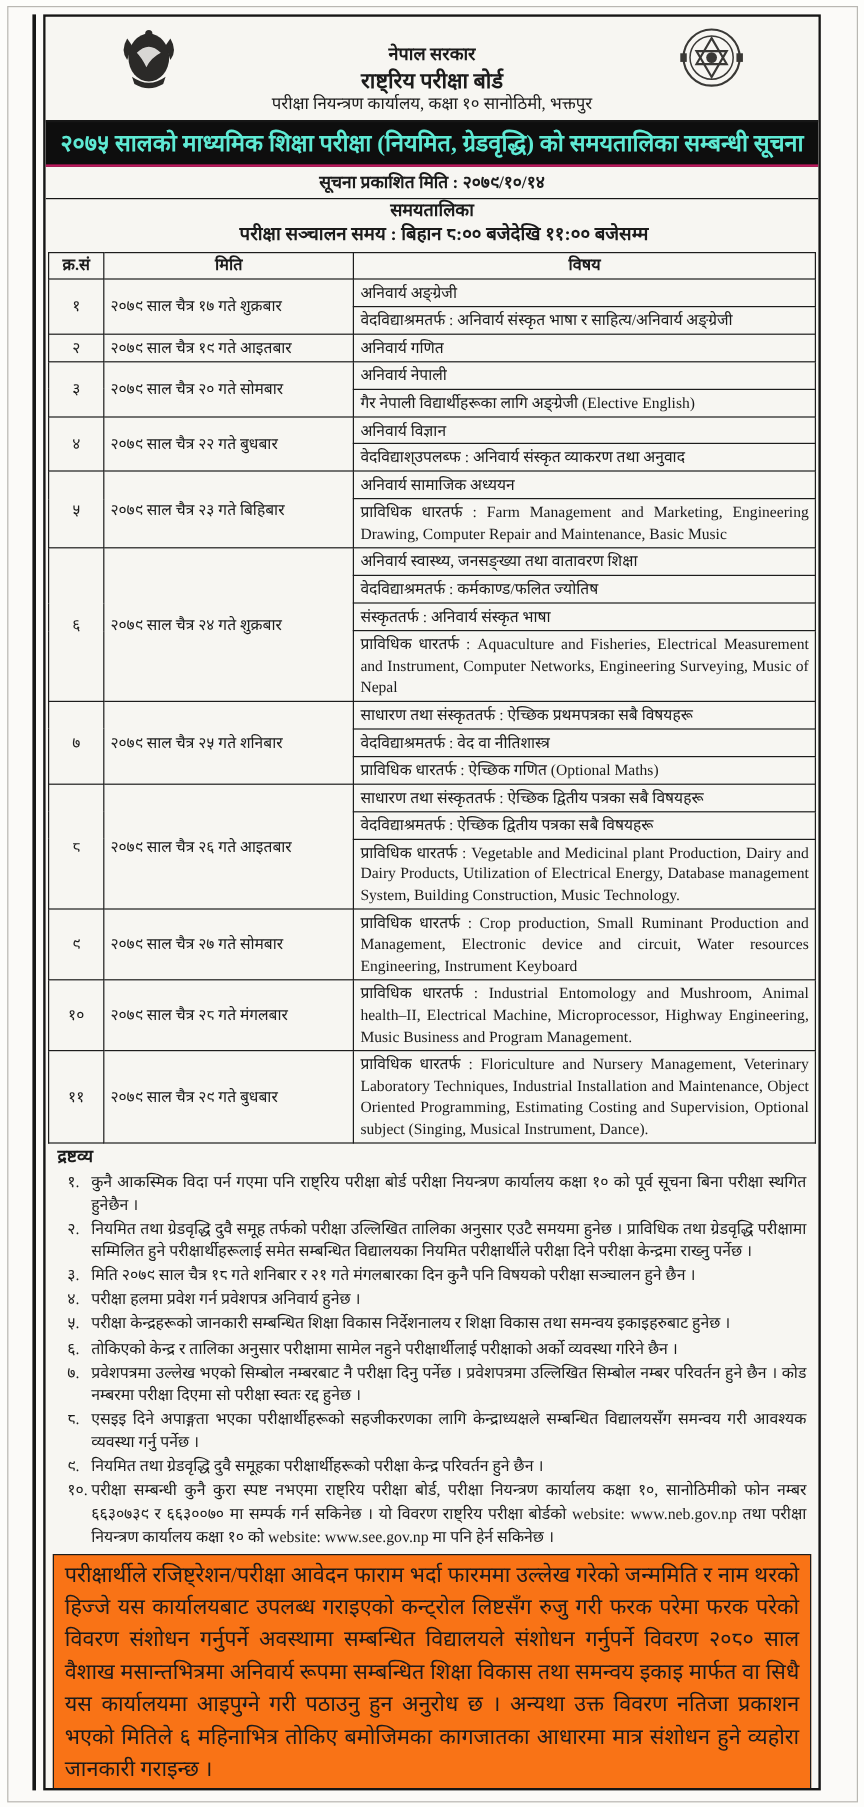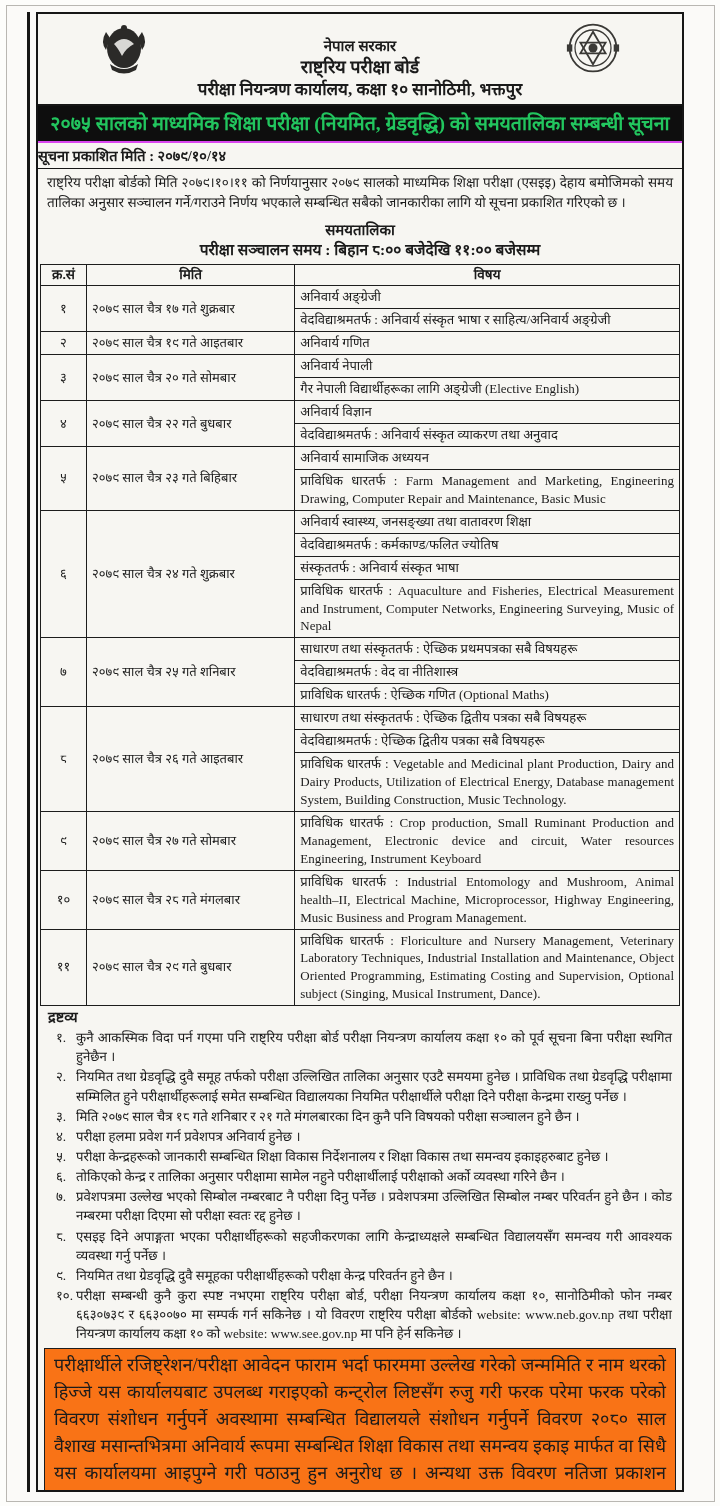--- a/index.html
+++ b/index.html
@@ -19,32 +19,32 @@
   }
   .content-box {
     position:absolute; left:36px; top:12px; right:36px; bottom:14px;
     border:2px solid #161616; background:#f7f6f2; overflow:hidden;
   }
   
   .masthead { position:relative; padding:23px 10px 2px; background:#f7f6f2; }
   .masthead-center { text-align:center; }
   .gov-line   { font-size:15px; font-weight:bold; line-height:1.25; }
   .board-line { font-size:18px; font-weight:bold; line-height:1.3; }
-  .office-line{ font-size:17px; font-weight:bold; line-height:1.35; }
+  .office-line{ font-size:14px; font-weight:normal; line-height:1.35; }
   .logo { position:absolute; top:6px; }
   .logo-left  { left:58px; }
   .logo-right { right:62px; }
   
   .banner {
-    background:#0e0e0e; color:#22c55e; text-align:center;
+    background:#0e0e0e; color:#5eead4; text-align:center;
     font-size:19.5px; font-weight:bold; padding:3px 4px 5px;
-    border-top:2px solid #161616; border-bottom:2px solid #d946ef;
+    border-top:2px solid #161616; border-bottom:2px solid #be185d;
   }
   .pub-date {
-    font-weight:bold; font-size:14.5px;
+    text-align:center; font-weight:bold; font-size:14.5px;
     padding:2px 0 3px; border-bottom:1.5px solid #161616;
   }
   .intro {
     padding:4px 9px 6px; text-align:justify; font-size:13.5px; line-height:1.5;
   }
   .sched-title { text-align:center; font-weight:bold; font-size:15px; line-height:1.35; }
   .sched-time  { text-align:center; font-weight:bold; font-size:15.5px; line-height:1.35; padding-bottom:3px;padding-left:20px; }
   
   table.exam {
     width:calc(100% - 4px); margin:0 2px; border-collapse:collapse; table-layout:fixed;
@@ -111,21 +111,20 @@
       <div class="gov-line">नेपाल सरकार</div>
       <div class="board-line">राष्ट्रिय परीक्षा बोर्ड</div>
       <div class="office-line">परीक्षा नियन्त्रण कार्यालय, कक्षा १० सानोठिमी, भक्तपुर</div>
     </div>
   </div>
 
   <div class="banner">२०७५ सालको माध्यमिक शिक्षा परीक्षा (नियमित, ग्रेडवृद्धि) को समयतालिका सम्बन्धी सूचना</div>
 
   <div class="pub-date">सूचना प्रकाशित मिति : २०७९/१०/१४</div>
 
-  <div class="intro">राष्ट्रिय परीक्षा बोर्डको मिति २०७९।१०।११ को निर्णयानुसार २०७९ सालको माध्यमिक शिक्षा परीक्षा (एसइइ) देहाय बमोजिमको समय तालिका अनुसार सञ्चालन गर्ने/गराउने निर्णय भएकाले सम्बन्धित सबैको जानकारीका लागि यो सूचना प्रकाशित गरिएको छ ।</div>
 
   <div class="sched-title">समयतालिका</div>
   <div class="sched-time">परीक्षा सञ्चालन समय : बिहान ८:०० बजेदेखि ११:०० बजेसम्म</div>
 
   <table class="exam">
     <colgroup>
         <col class="c-sn">
         <col class="c-date">
         <col class="c-sub">
       </colgroup>
@@ -159,21 +158,21 @@
     <tr>
           <td class="sub">गैर नेपाली विद्यार्थीहरूका लागि अङ्ग्रेजी (Elective English)</td>
         </tr>
 
     <tr>
       <td class="sn" rowspan="2">४</td>
       <td class="date" rowspan="2">२०७९ साल चैत्र २२ गते बुधबार</td>
       <td class="sub">अनिवार्य विज्ञान</td>
     </tr>
     <tr>
-          <td class="sub">वेदविद्याश्रमतर्फ : अनिवार्य संस्कृत व्याकरण तथा अनुवाद</td>
+          <td class="sub">वेदविद्याश्उपलब्फ : अनिवार्य संस्कृत व्याकरण तथा अनुवाद</td>
         </tr>
 
     <tr>
       <td class="sn" rowspan="2">५</td>
       <td class="date" rowspan="2">२०७९ साल चैत्र २३ गते बिहिबार</td>
       <td class="sub">अनिवार्य सामाजिक अध्ययन</td>
     </tr>
     <tr>
           <td class="sub">प्राविधिक धारतर्फ : Farm Management and Marketing, Engineering Drawing, Computer Repair and Maintenance, Basic Music</td>
         </tr>

